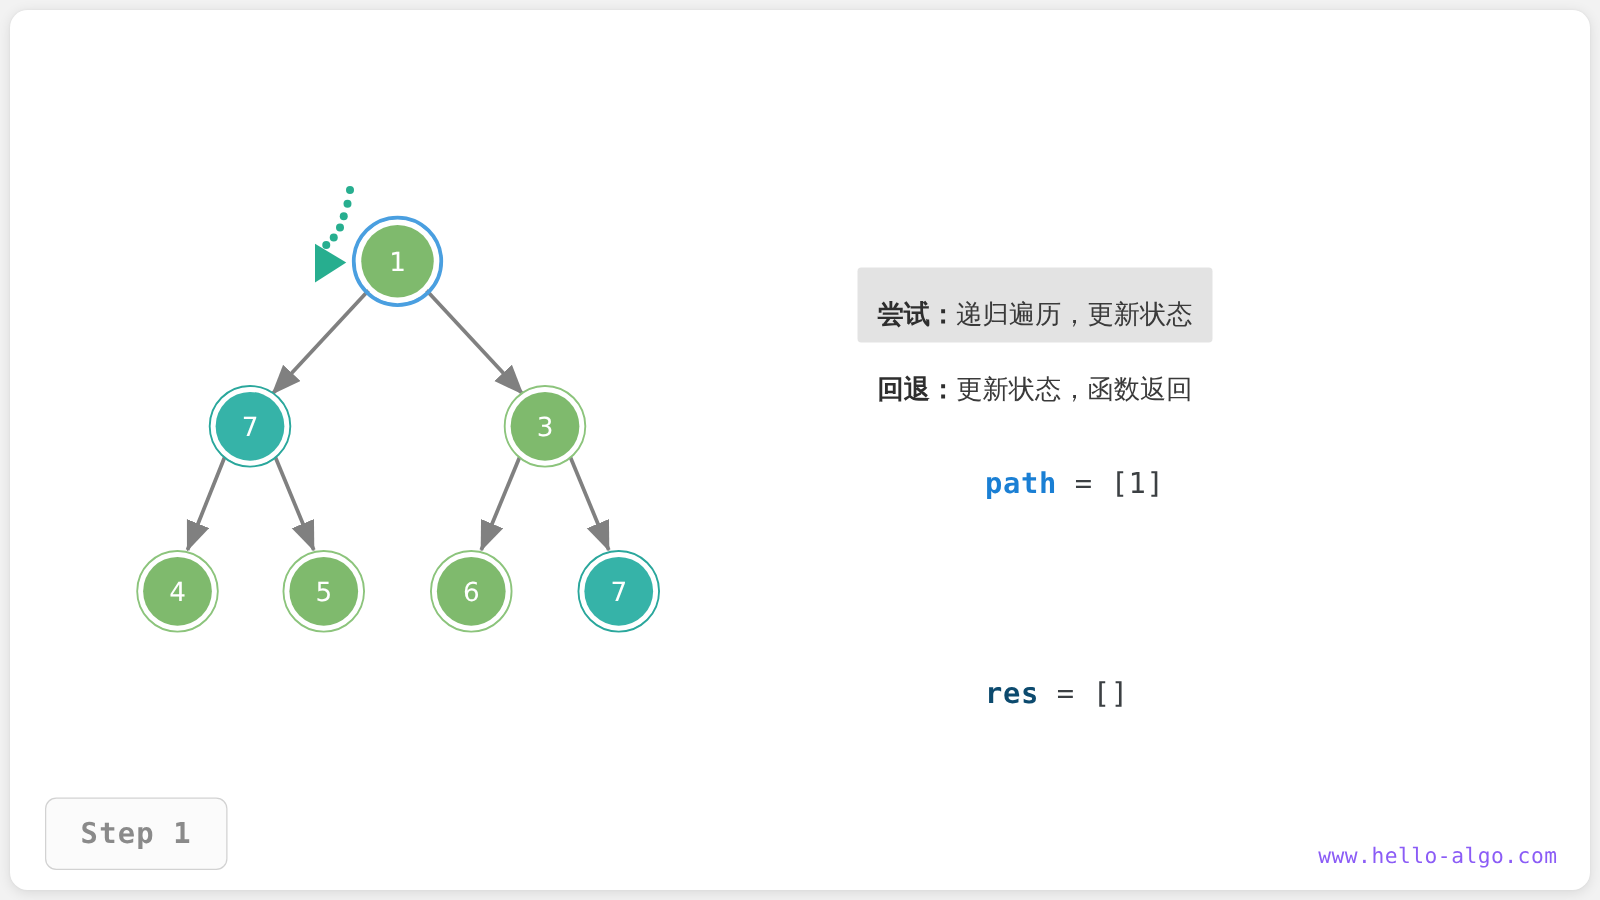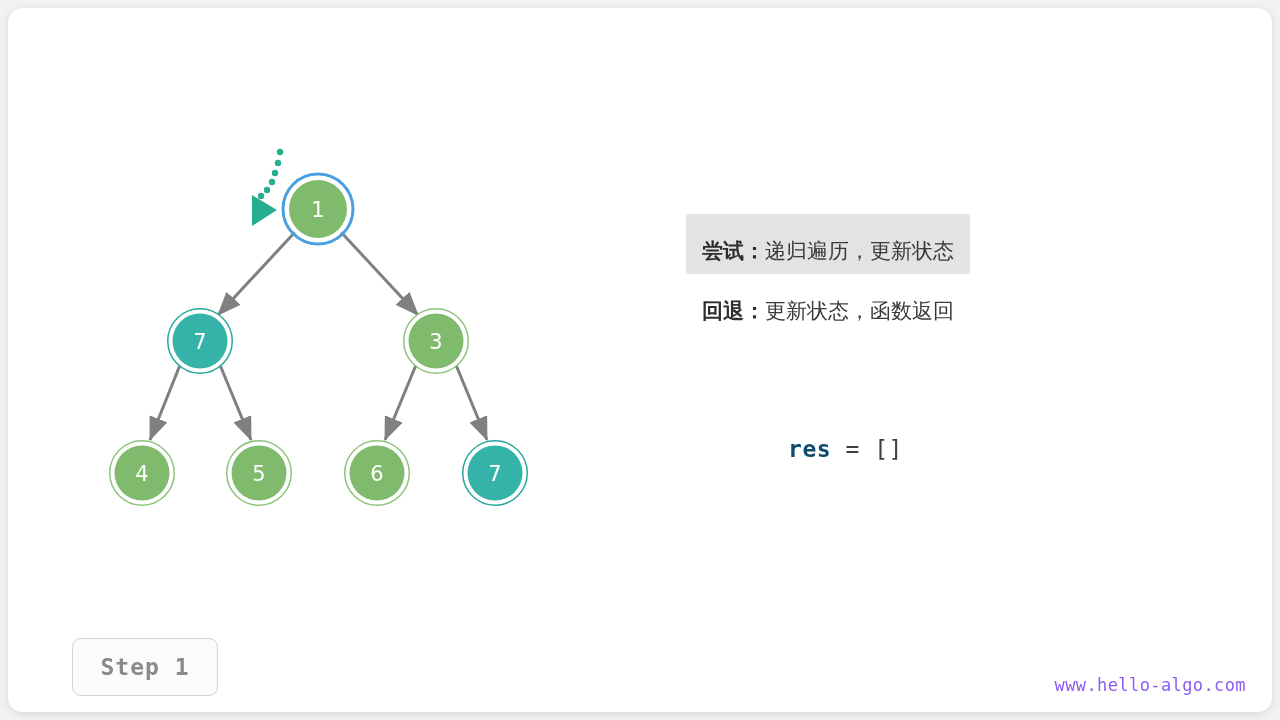--- a/index.html
+++ b/index.html
@@ -87,21 +87,20 @@
     left: 36px;
     top: 638px;
     width: 144px;
     height: 56px;
     border: 1px solid #d2d2d2;
     border-radius: 9px;
     background: #fbfbfb;
     display: flex;
     align-items: center;
     justify-content: center;
-    margin-left: 36px;
   }
   #step-badge .step-text {
     font-family: "DejaVu Sans Mono", "Liberation Mono", monospace;
     font-size: 23px;
     font-weight: bold;
     color: #8a8a8a;
     letter-spacing: 1px;
   }
 
   
@@ -211,20 +210,23 @@
   <div id="info-panel">
 
     <div class="cn-line highlight">
       <span class="lead">尝试：</span><span>递归遍历，更新状态</span>
     </div>
 
     <div class="cn-line">
       <span class="lead">回退：</span><span>更新状态，函数返回</span>
     </div>
 
+    <div class="code-line">
+      <span class="var-path">path</span><span> = </span><span>[1]</span>
+    </div>
 
     <div id="res-block" class="code-line">
       <span class="var-res">res</span><span> = </span><span>[]</span>
     </div>
 
   </div>
 
   <div id="step-badge">
     <span class="step-text">Step 1</span>
   </div>

